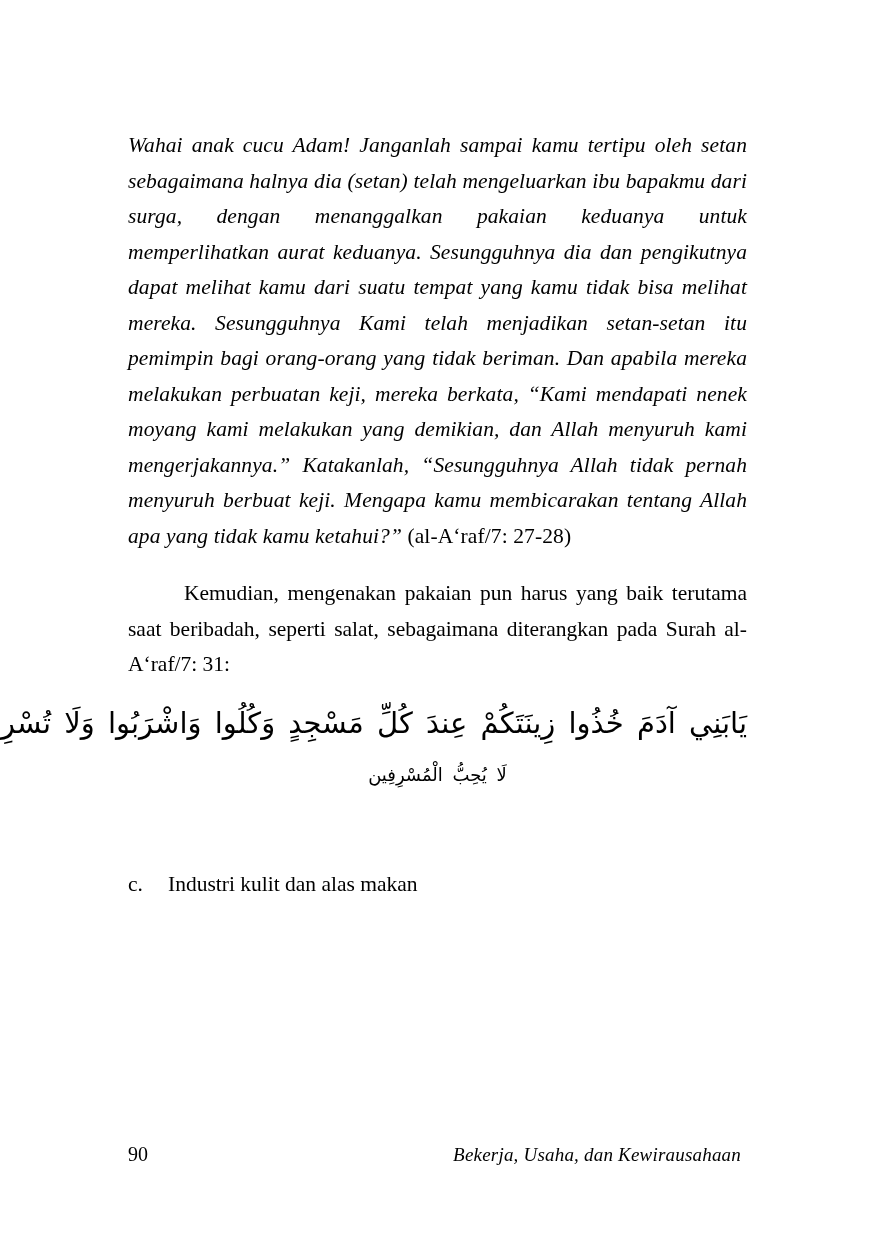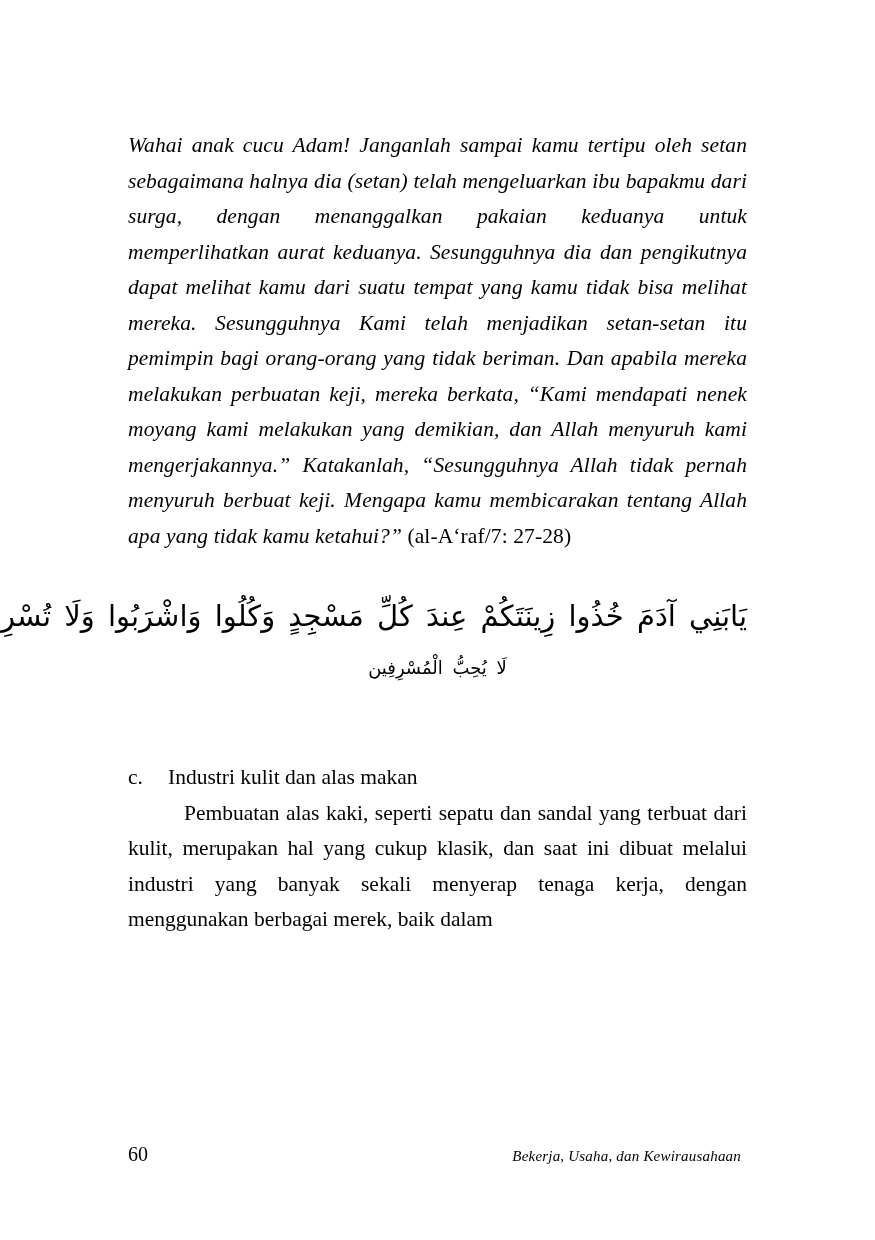--- a/index.html
+++ b/index.html
@@ -90,54 +90,54 @@
     bottom: 74px;
     display: flex;
     align-items: baseline;
     justify-content: space-between;
   }
   .footer .page-num {
     font-size: 20px;
   }
   .footer .running-title {
     font-style: italic;
-    font-size: 15px;
+    font-size: 19px;
     letter-spacing: 0.2px;
     padding-right: 6px;
   }
 </style>
 </head>
 <body>
 
 <div class="page">
   <div class="content">
 
     <p class="quote-block"><span>Wahai anak cucu Adam! Janganlah sampai kamu tertipu oleh setan sebagaimana halnya dia (setan) telah mengeluarkan ibu bapakmu dari surga, dengan menanggalkan pakaian keduanya untuk memperlihatkan aurat keduanya. Sesungguhnya dia dan pengikutnya dapat melihat kamu dari suatu tempat yang kamu tidak bisa melihat mereka. Sesungguhnya Kami telah menjadikan setan-setan itu pemimpin bagi orang-orang yang tidak beriman. Dan apabila mereka melakukan perbuatan keji, mereka berkata, “Kami mendapati nenek moyang kami melakukan yang demikian, dan Allah menyuruh kami mengerjakannya.” Katakanlah, “Sesungguhnya Allah tidak pernah menyuruh berbuat keji. Mengapa kamu membicarakan tentang Allah apa yang tidak kamu ketahui?” </span><span class="ref">(al-A‘raf/7: 27-28)</span></p>
 
     <div class="gap-md"></div>
 
+    <p class="body-para">Kemudian, mengenakan pakaian pun harus yang baik terutama saat beribadah, seperti salat, sebagaimana diterangkan pada Surah al-A‘raf/7: 31:</p>
 
     <div class="gap-sm"></div>
 
     <div class="arabic">
       <span class="line1">يَابَنِي آدَمَ خُذُوا زِينَتَكُمْ عِندَ كُلِّ مَسْجِدٍ وَكُلُوا وَاشْرَبُوا وَلَا تُسْرِفُوا إِنَّهُ</span>
       <span class="line2">لَا يُحِبُّ الْمُسْرِفِين</span>
     </div>
 
     <div class="gap-md"></div>
 
 
     <div class="gap-xl"></div>
 
     <div class="list-item">
       <span class="marker">c.</span>
       <span class="item-text">Industri kulit dan alas makan</span>
     </div>
 
-    <p class="body-para">Pembuatan alas kaki, seperti sepatu dan sandal yang terbuat dari kulit, merupakan hal yang cukup klasik, dan saat ini dibuat melalui industri yang  banyak sekali menyerap tenaga kerja, dengan menggunakan berbagai merek, baik dalam</p>
 
   </div>
 
   <div class="footer">
-    <span class="page-num">60</span>
+    <span class="page-num">90</span>
     <span class="running-title">Bekerja, Usaha, dan Kewirausahaan</span>
   </div>
 </div>
 
 </body></html>

